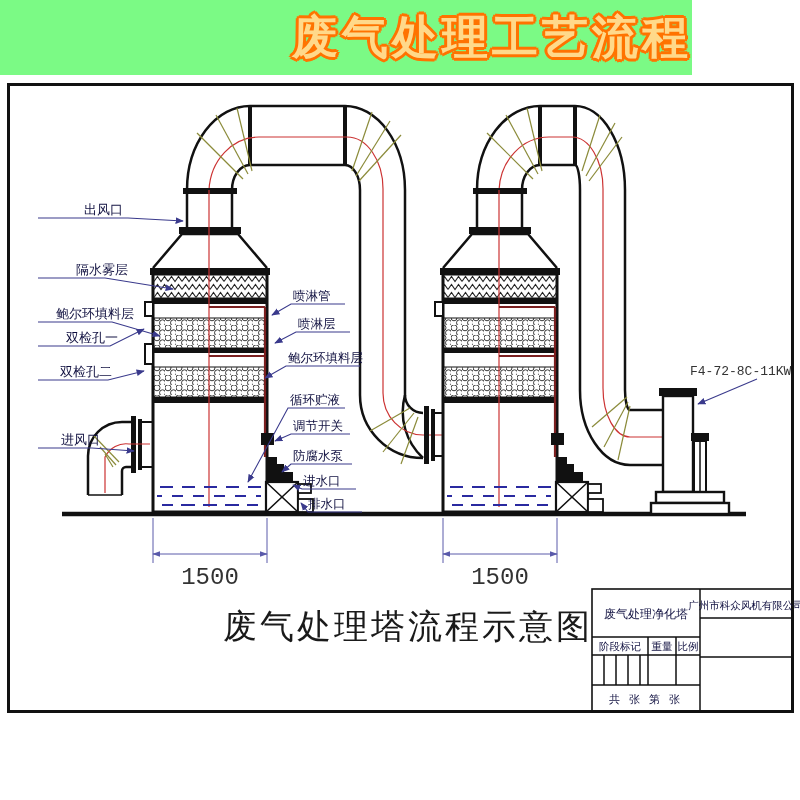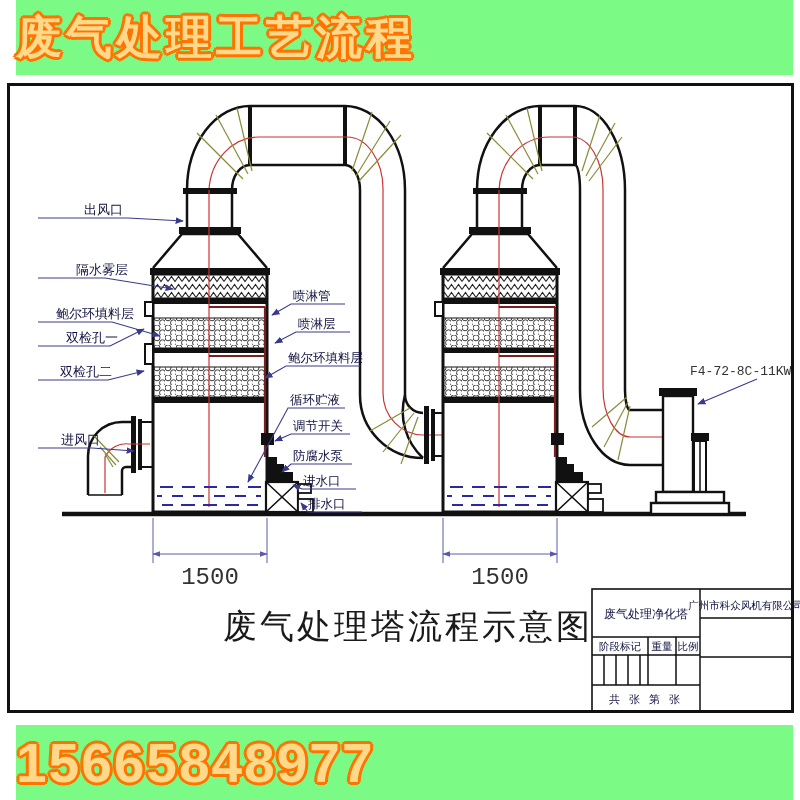--- a/index.html
+++ b/index.html
@@ -1,19 +1,19 @@
 <!DOCTYPE html>
 <html><head>
 <meta charset="utf-8">
 <style>
   html,body{margin:0;padding:0;background:#fff;}
   #screen{position:relative;width:800px;height:800px;background:#fff;overflow:hidden;
           font-family:"Liberation Sans",sans-serif;}
-  .band{position:absolute;left:0;width:777px;background:#7BFA85;display:flex;
-        align-items:center;justify-content:flex-start;margin-left:16px;}
+  .band{position:absolute;left:0;width:692px;background:#7BFA85;display:flex;
+        align-items:center;justify-content:flex-end;}
   .band-top{top:0;height:75px;}
   .band-bottom{top:725px;height:75px;}
   .outlined{color:#FFD98A;font-weight:bold;
     text-shadow:3px 0 0 #FF7300,-3px 0 0 #FF7300,0 3px 0 #FF7300,0 -3px 0 #FF7300,
                 2px 2px 0 #FF7300,-2px 2px 0 #FF7300,2px -2px 0 #FF7300,-2px -2px 0 #FF7300;}
   .banner-title{font-size:46px;letter-spacing:4px;}
   .phone{font-size:55px;letter-spacing:2px;}
   svg{position:absolute;top:75px;left:0;}
   svg text{font-family:"Liberation Sans",sans-serif;fill:#101040;}
   .lbl{font-size:13px;}
@@ -235,17 +235,14 @@
       <path class="thin" d="M700,543 H792.5 M700,582 H792.5"></path>
       <text x="646" y="543" font-size="12" text-anchor="middle" fill="#111">废气处理净化塔</text>
       <text x="746" y="534" font-size="10.5" text-anchor="middle" fill="#111">广州市科众风机有限公司</text>
       <text x="620" y="575" font-size="10.5" text-anchor="middle" fill="#111">阶段标记</text>
       <text x="662" y="575" font-size="10.5" text-anchor="middle" fill="#111">重量</text>
       <text x="688" y="575" font-size="10.5" text-anchor="middle" fill="#111">比例</text>
       <text x="646" y="628" font-size="11" text-anchor="middle" letter-spacing="3" fill="#111">共 张 第 张</text>
     </g>
   </svg>
 
-  <div class="band band-bottom">
-    <div class="outlined phone">15665848977</div>
-  </div>
 
 </div>
 
 </body></html>

